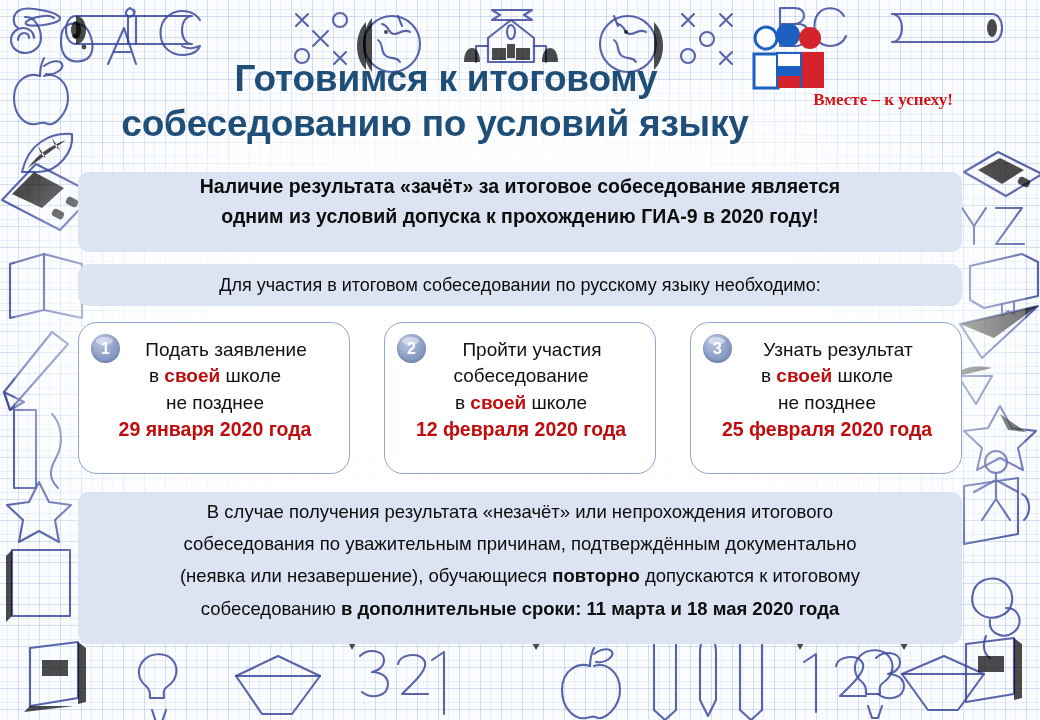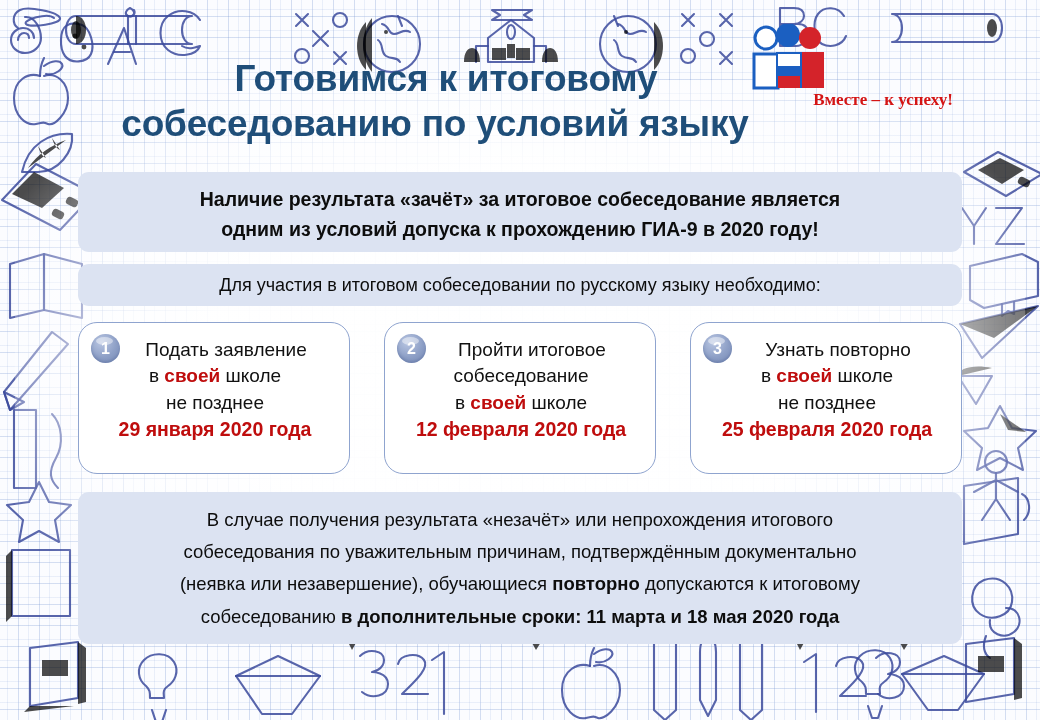--- a/index.html
+++ b/index.html
@@ -141,21 +141,20 @@
     position: absolute;
     background: #dce3f2;
     border-radius: 11px;
     box-sizing: border-box;
   }
   .panel-emph {
     left: 78px;
     top: 172px;
     width: 884px;
     height: 80px;
-    padding-top: 13px;
   }
   .panel-emph .ln {
     text-align: center;
     font-weight: bold;
     font-size: 19.5px;
     color: #0d0d0d;
     line-height: 1.52;
     white-space: nowrap;
   }
   .panel-need {
@@ -247,21 +246,21 @@
     margin-left: -22px;
   }
   .card-body .row.shift { margin-left: -22px; }
 
   
   .panel-note {
     left: 78px;
     top: 492px;
     width: 884px;
     height: 152px;
-    padding-top: 12px;
+    padding-top: 4px;
   }
   .panel-note .ln {
     text-align: center;
     font-size: 18.5px;
     line-height: 1.74;
     color: #0d0d0d;
     white-space: nowrap;
   }
   .panel-note .ln b { font-weight: bold; margin-top: 20px; }
 </style>
@@ -528,31 +527,31 @@
           <div class="row">Подать заявление</div>
           <div class="row shift"><span>в </span><span class="hl">своей</span><span> школе</span></div>
           <div class="row shift">не позднее</div>
           <div class="date">29 января 2020 года</div>
         </div>
       </div>
 
       <div class="card c2">
         <div class="badge">2</div>
         <div class="card-body">
-          <div class="row">Пройти итоговое</div>
+          <div class="row">Пройти участия</div>
           <div class="row shift">собеседование</div>
           <div class="row shift"><span>в </span><span class="hl">своей</span><span> школе</span></div>
           <div class="date">12 февраля 2020 года</div>
         </div>
       </div>
 
       <div class="card c3">
         <div class="badge">3</div>
         <div class="card-body">
-          <div class="row">Узнать повторно</div>
+          <div class="row">Узнать результат</div>
           <div class="row shift"><span>в </span><span class="hl">своей</span><span> школе</span></div>
           <div class="row shift">не позднее</div>
           <div class="date">25 февраля 2020 года</div>
         </div>
       </div>
 
     </div>
 
     <div class="panel panel-note">
       <div class="ln">В случае получения результата «незачёт» или непрохождения итогового</div>

